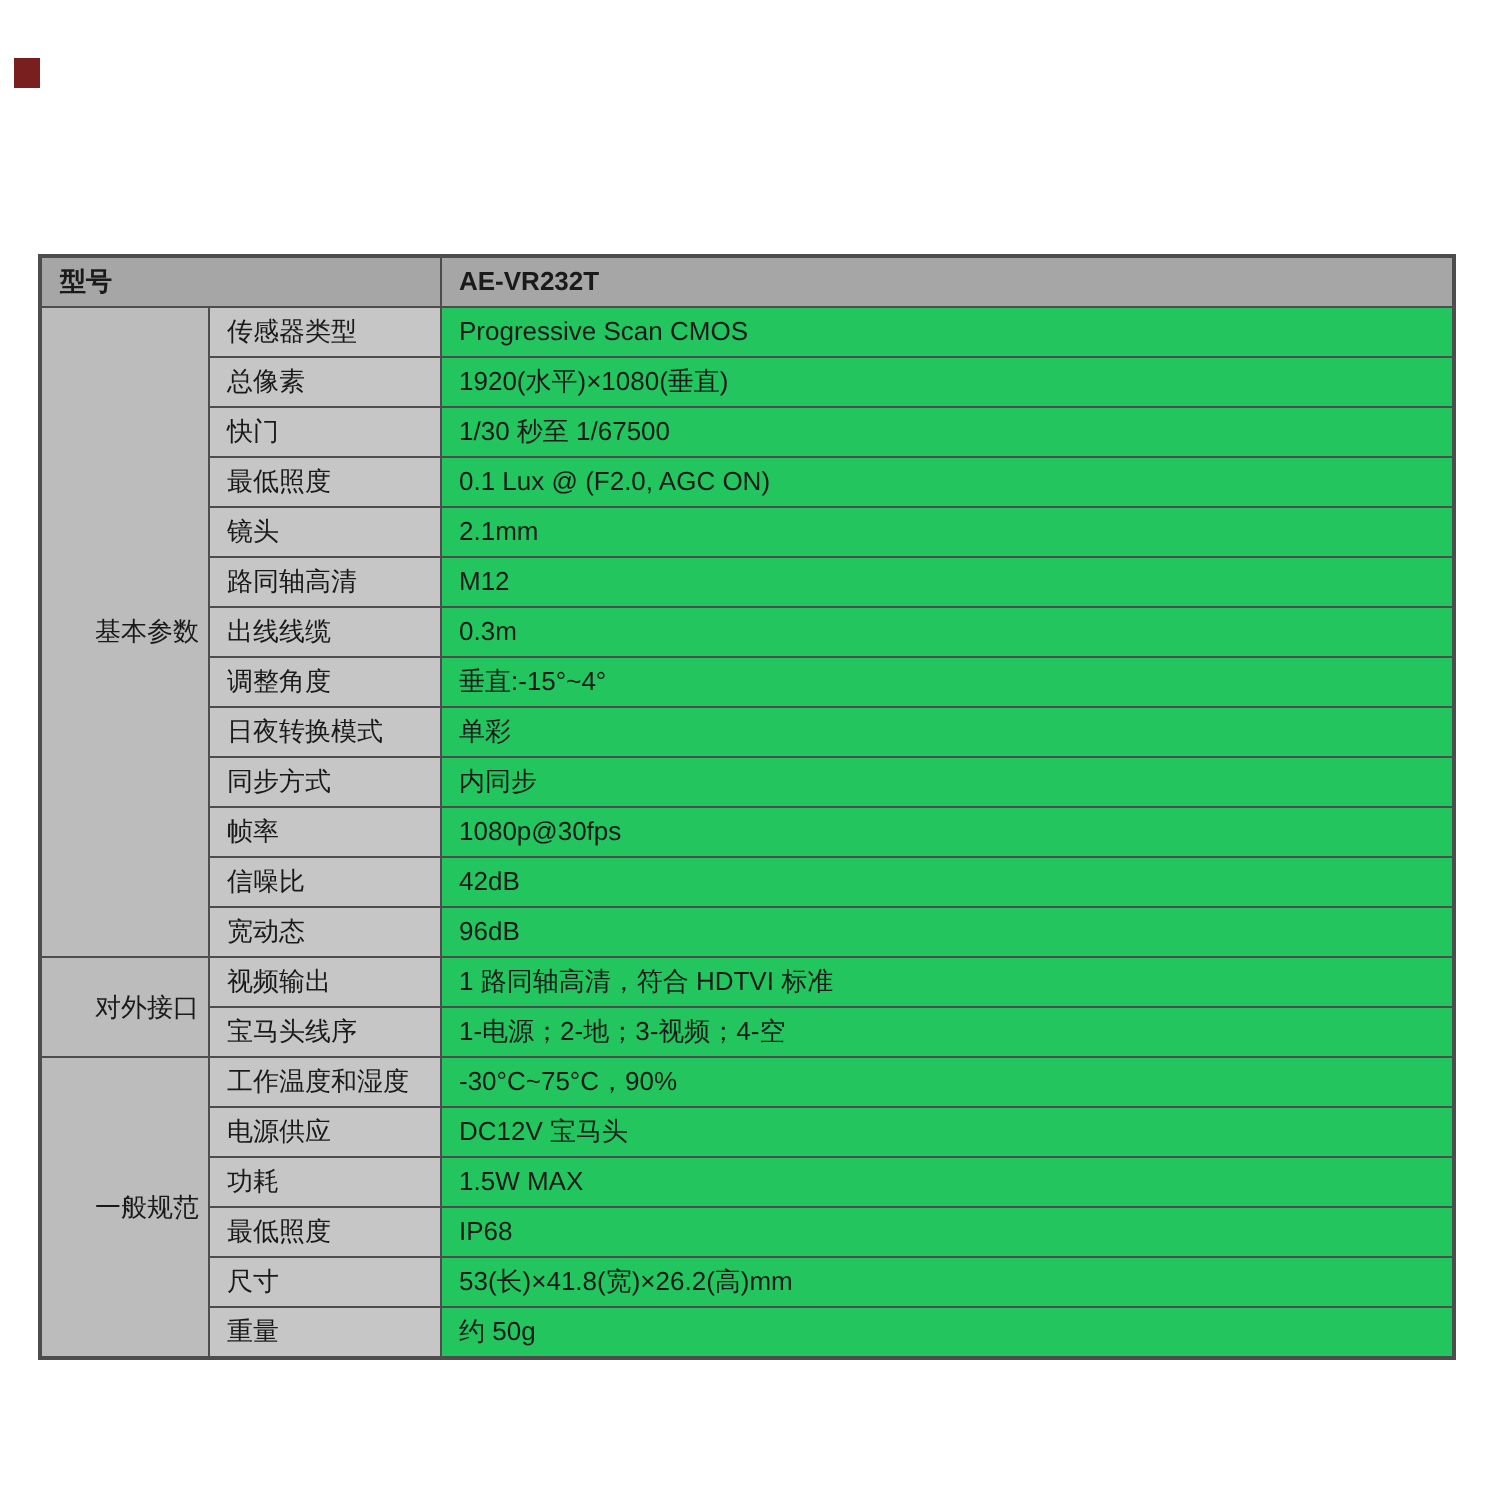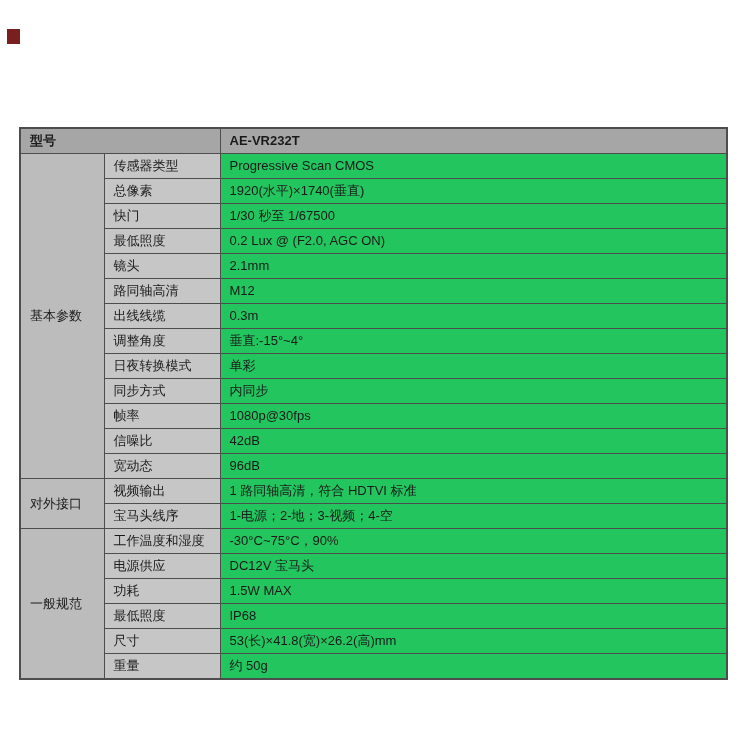--- a/index.html
+++ b/index.html
@@ -48,20 +48,21 @@
     overflow:hidden;
     vertical-align:middle;
   }
   tr.header-row td{
     background:var(--header-bg);
     font-weight:bold;
   }
   td.group{
     background:var(--group-bg);
     padding-left:12px;
+    text-align:right;
   }
   td.label{
     background:var(--label-bg);
     margin-left:16px;
   }
   td.value{
     background:#22c55e;
   }
 </style>
 </head>
@@ -81,29 +82,29 @@
         <td colspan="2">型号</td>
         <td>AE-VR232T</td>
       </tr>
     <tr>
           <td rowspan="13" class="group">基本参数</td>
           <td class="label">传感器类型</td>
           <td class="value">Progressive Scan CMOS</td>
         </tr>
         <tr>
           <td class="label">总像素</td>
-          <td class="value">1920(水平)×1740(垂直)</td>
+          <td class="value">1920(水平)×1080(垂直)</td>
         </tr>
         <tr>
           <td class="label">快门</td>
           <td class="value">1/30 秒至 1/67500</td>
         </tr>
         <tr>
           <td class="label">最低照度</td>
-          <td class="value">0.2 Lux @ (F2.0, AGC ON)</td>
+          <td class="value">0.1 Lux @ (F2.0, AGC ON)</td>
         </tr>
         <tr>
           <td class="label">镜头</td>
           <td class="value">2.1mm</td>
         </tr>
         <tr>
           <td class="label">路同轴高清</td>
           <td class="value">M12</td>
         </tr>
         <tr>

